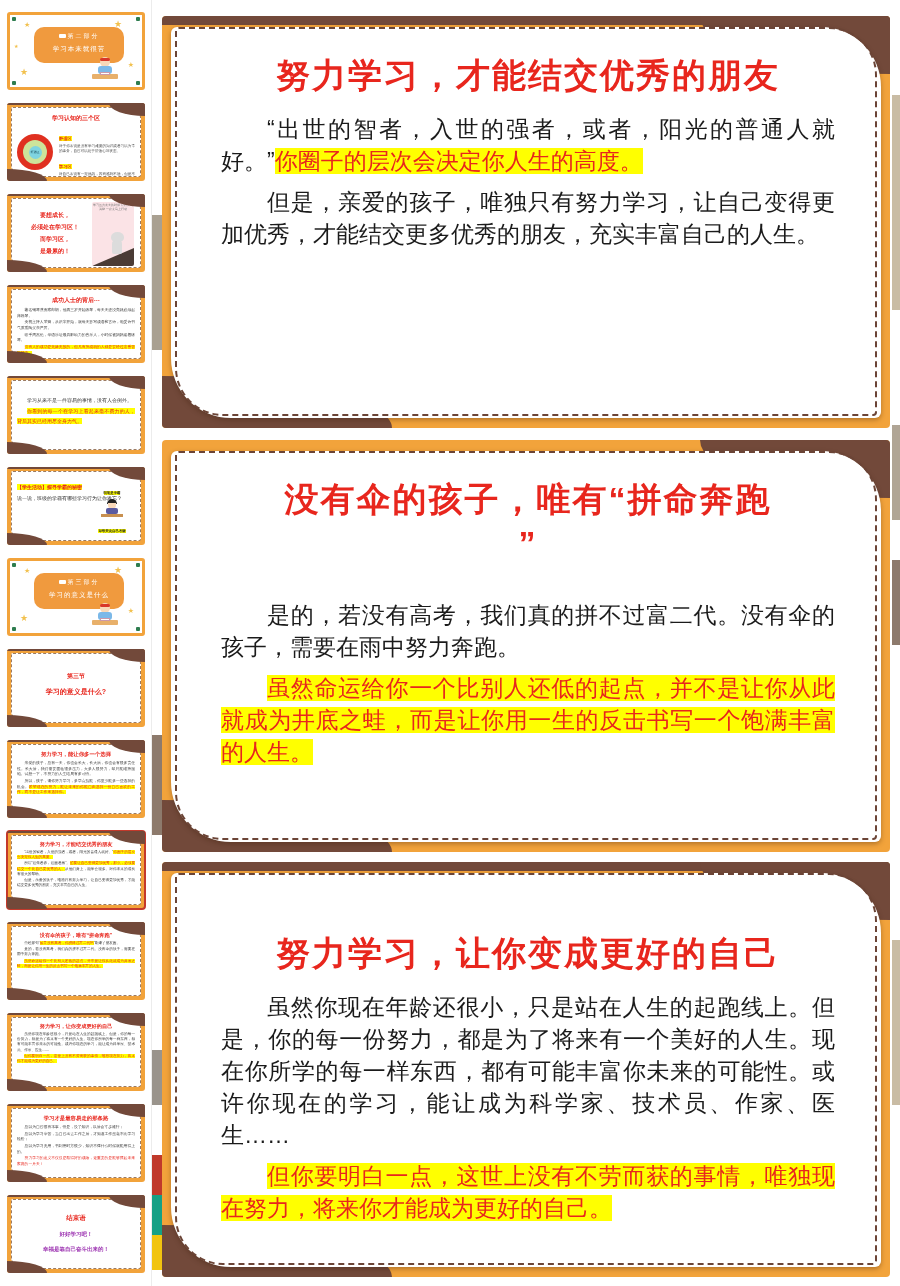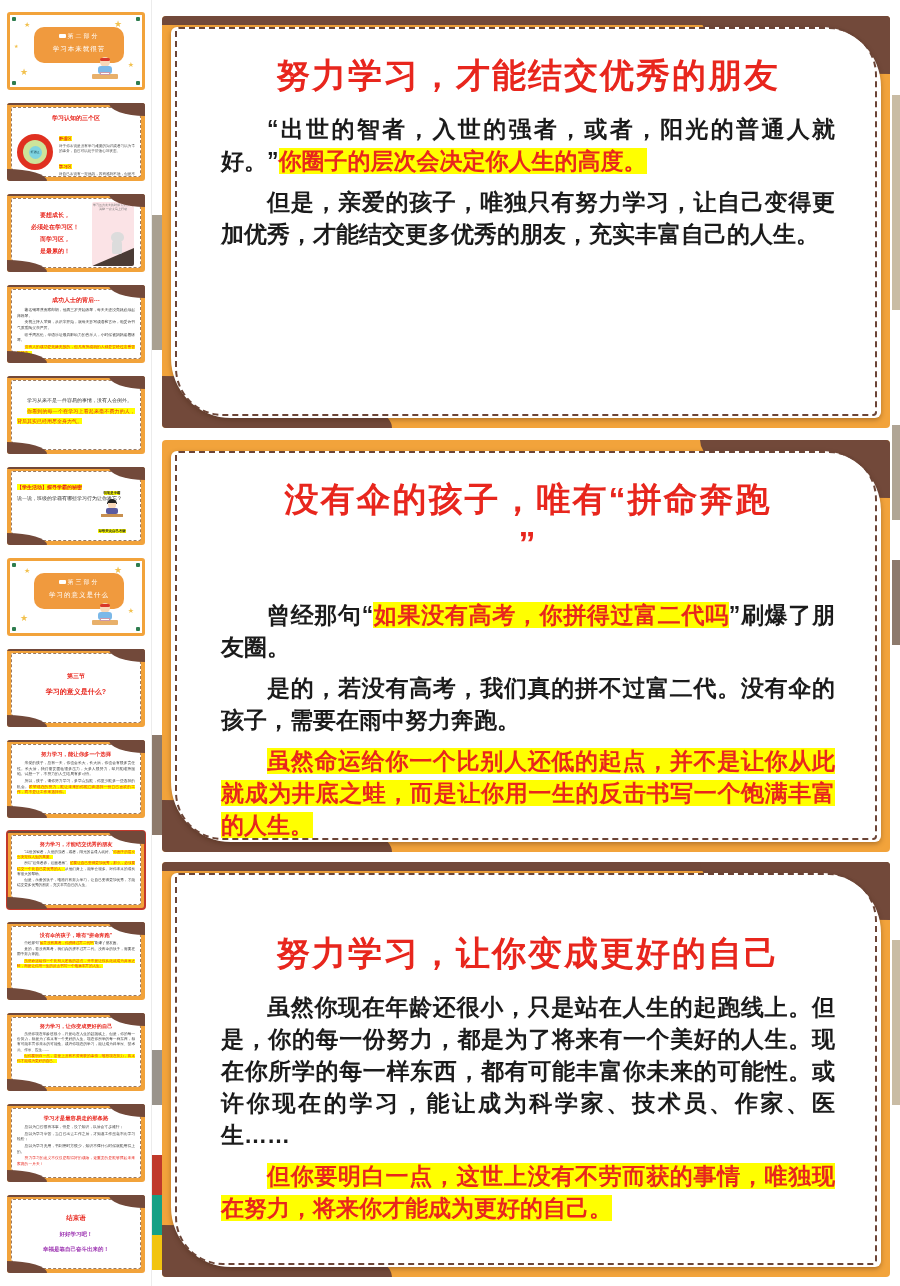--- a/index.html
+++ b/index.html
@@ -112,21 +112,21 @@
     border-radius:0 0 0 100%; }
   .slide .corner-bl { position:absolute; bottom:0; left:0; width:230px; height:52px; background:#72493A;
     border-radius:0 100% 0 0; }
   .slide .card { position:absolute; inset:11px 9px 10px 9px; background:#fff;
     border-radius:6px 60px 6px 60px; box-shadow:0 2px 5px rgba(60,30,10,.35); }
   .slide .dashed { position:absolute; inset:11px 13px 12px 13px; border:2px dashed #6B4436;
     border-radius:4px 48px 4px 48px; padding:16px 40px 12px 44px; overflow:hidden; }
   .slide-title { color:#E8261D; font-size:34px; font-weight:bold; text-align:center;
     letter-spacing:2px; margin:8px 0 16px; line-height:1.3; }
   .slide-title.two { margin-bottom:34px; }
-  .sbody { font-size:23px; font-weight:bold; color:#1b1b1b; line-height:32px; }
+  .sbody { font-size:23px; font-weight:normal; color:#1b1b1b; line-height:32px; }
   .sbody p { text-indent:2em; margin-bottom:9px; text-align:justify; }
   #slideA { height:412px; margin-bottom:12px; }
   #slideB { height:412px; margin-bottom:10px; }
   #slideC { height:415px; }
 </style>
 </head>
 <body>
 
 <div class="app">
 
@@ -365,21 +365,20 @@
     <section class="slide" id="slideB">
       <span class="corner-tr"></span>
       <span class="corner-bl"></span>
       <div class="card"></div>
       <div class="dashed">
         <h1 class="slide-title two">
           <span style="display:block">没有伞的孩子，唯有“拼命奔跑</span>
           <span style="display:block">”</span>
         </h1>
         <div class="sbody">
-          <p><span>曾经那句“</span><span class="hl">如果没有高考，你拼得过富二代吗</span><span>”刷爆了朋友圈。</span></p>
           <p>是的，若没有高考，我们真的拼不过富二代。没有伞的孩子，需要在雨中努力奔跑。</p>
           <p><span class="hl">虽然命运给你一个比别人还低的起点，并不是让你从此就成为井底之蛙，而是让你用一生的反击书写一个饱满丰富的人生。</span></p>
         </div>
       </div>
     </section>
 
     <section class="slide" id="slideC">
       <span class="topband"></span>
       <span class="corner-tr"></span>
       <span class="corner-bl"></span>

